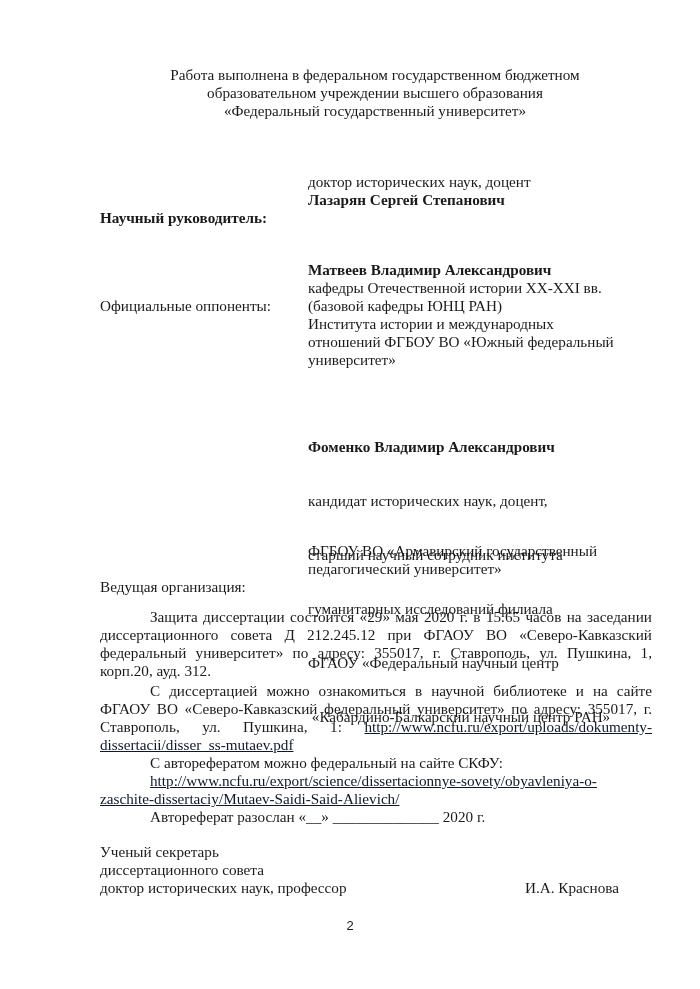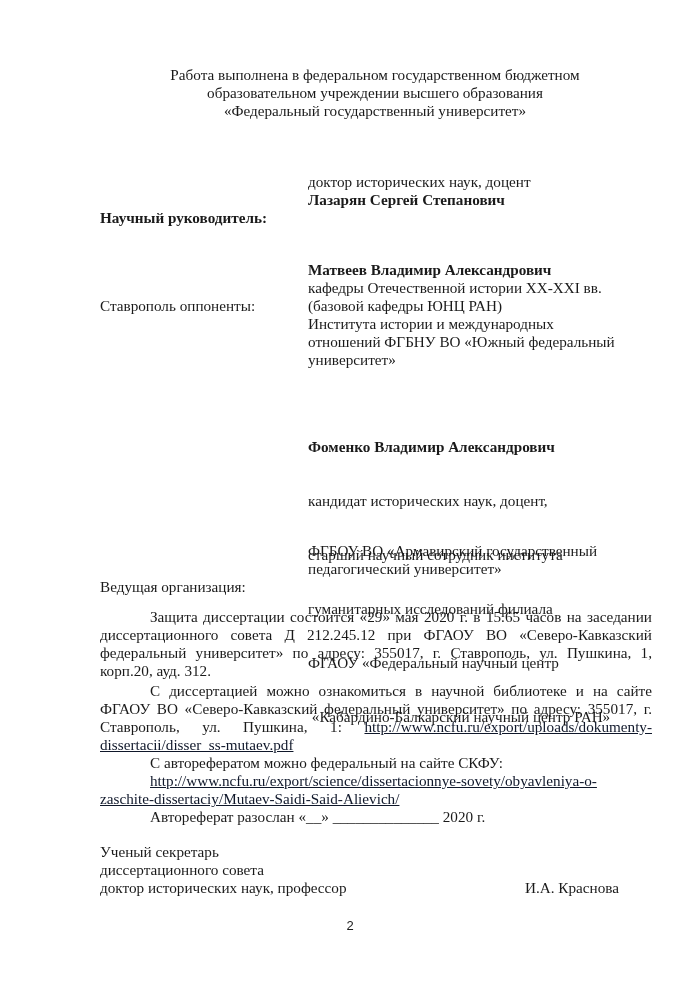--- a/index.html
+++ b/index.html
@@ -28,27 +28,27 @@
   <div class="center" style="top:66px;">
     <div>Работа выполнена в федеральном государственном бюджетном</div>
     <div>образовательном учреждении высшего образования</div>
     <div>«Федеральный государственный университет»</div>
   </div>
 
   <div class="abs col-label bold" style="top:173px;">Научный руководитель:</div>
   <div class="abs col-val" style="top:173px;">доктор исторических наук, доцент</div>
   <div class="abs col-val bold" style="top:191px;">Лазарян Сергей Степанович</div>
 
-  <div class="abs col-label" style="top:261px;">Ставрополь оппоненты:</div>
+  <div class="abs col-label" style="top:261px;">Официальные оппоненты:</div>
   <div class="abs col-val" style="top:261px;">
     <div class="bold">Матвеев Владимир Александрович</div>
     <div>кафедры Отечественной истории XX-XXI вв.</div>
     <div>(базовой кафедры ЮНЦ РАН)</div>
     <div>Института истории и международных</div>
-    <div>отношений ФГБНУ ВО «Южный федеральный</div>
+    <div>отношений ФГБОУ ВО «Южный федеральный</div>
     <div>университет»</div>
   </div>
   <div class="abs col-val" style="top:402px; white-space:pre;">
     <div class="bold">Фоменко Владимир Александрович</div>
     <div>кандидат исторических наук, доцент,</div>
     <div>старший научный сотрудник института</div>
     <div>гуманитарных исследований филиала</div>
     <div>ФГАОУ «Федеральный научный центр</div>
     <div> «Кабардино-Балкарский научный центр РАН»</div>
   </div>

